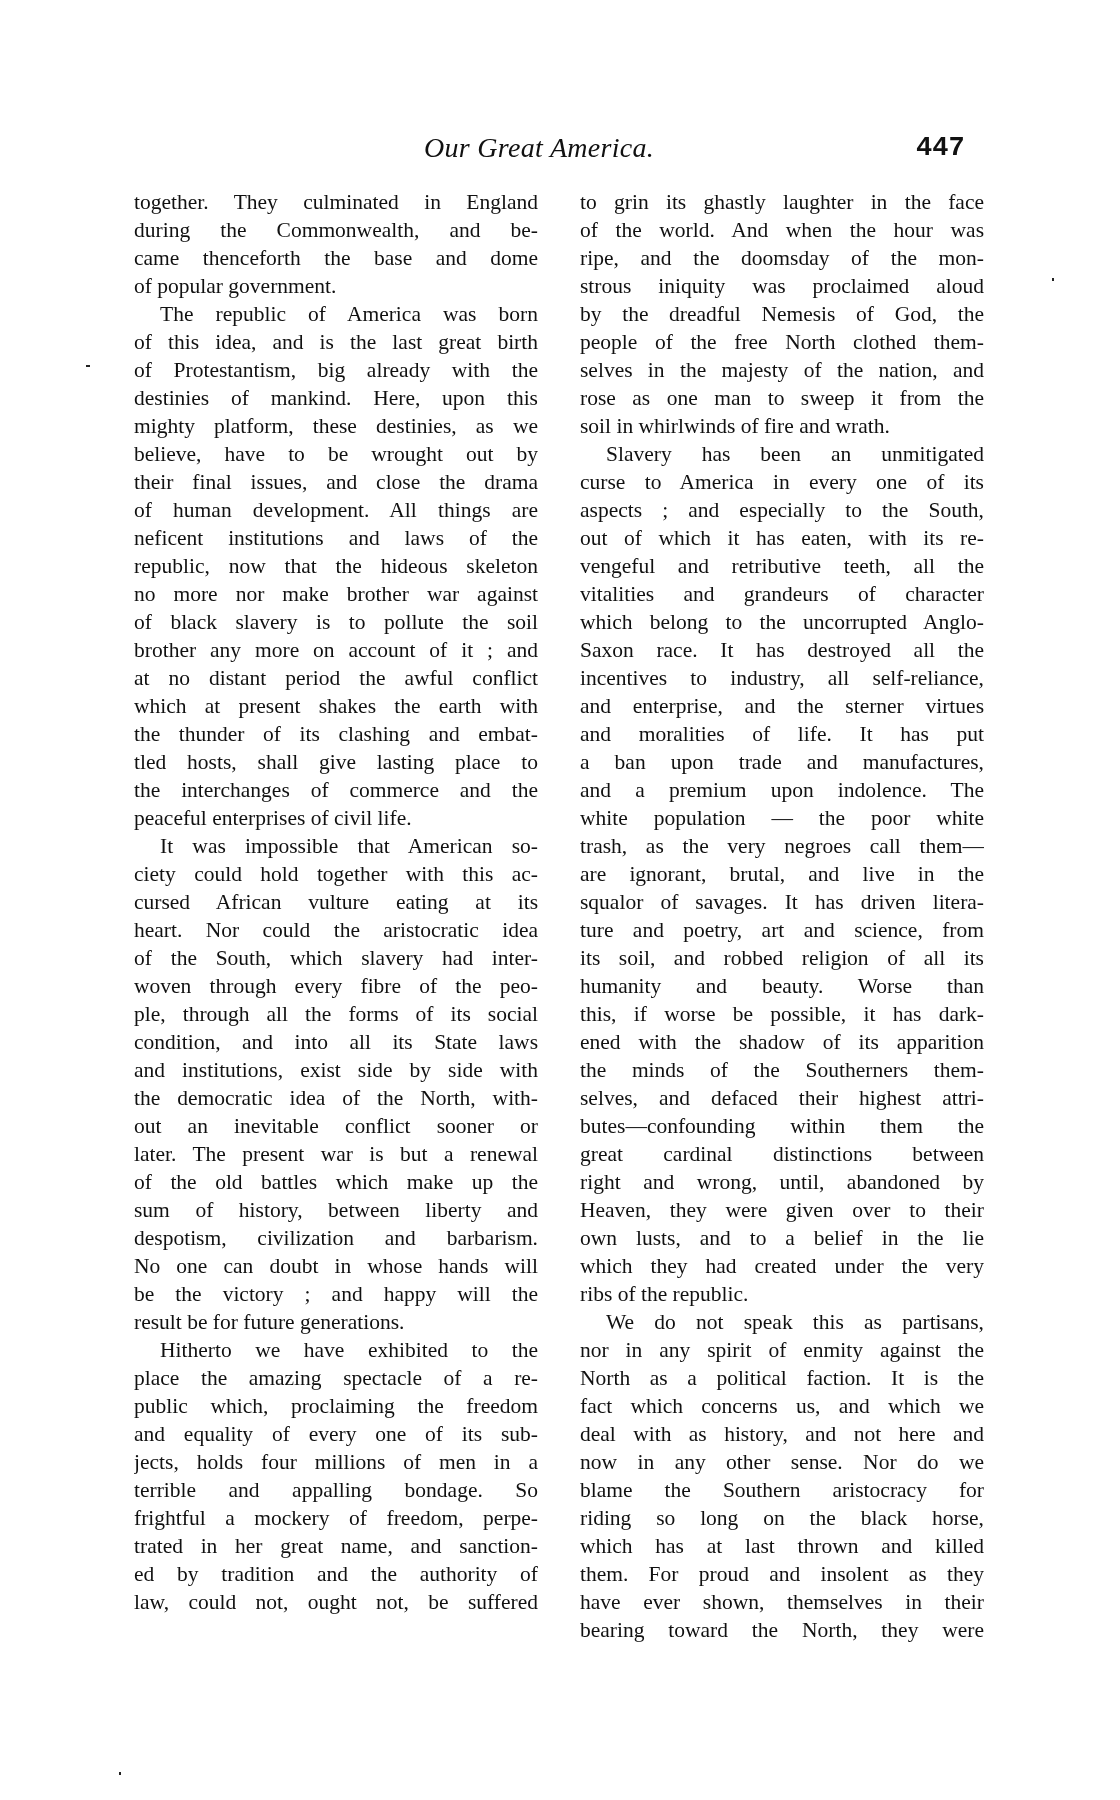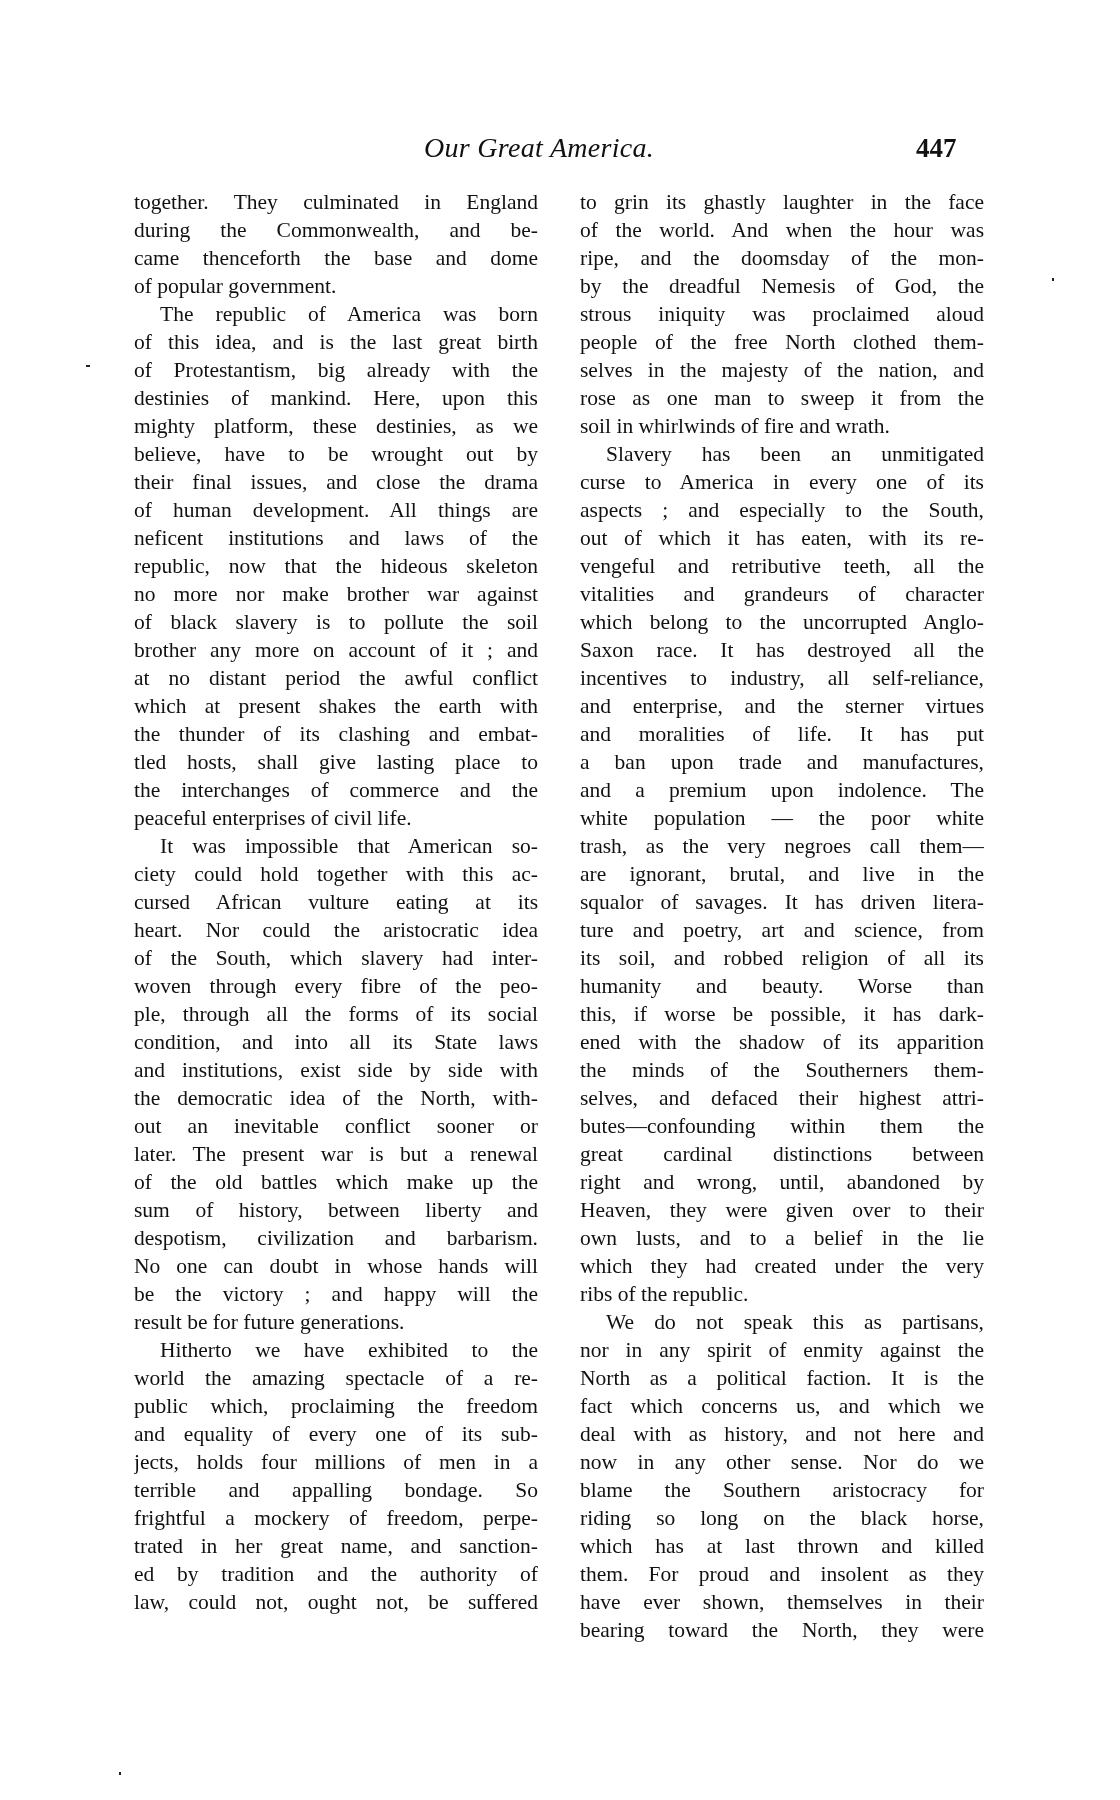--- a/index.html
+++ b/index.html
@@ -35,20 +35,21 @@
   .page-number {
     position: absolute;
     left: 916px;
     top: 0;
     width: 44px;
     text-align: left;
     font-size: 27px;
     font-weight: bold;
     line-height: 36px;
     white-space: nowrap;
+    font-family: Liberation Mono, monospace;
   }
   .column {
     position: absolute;
     top: 188px;
     width: 404px;
   }
   .col-left { left: 134px; }
   .col-right { left: 580px; }
   .line {
     display: block;
@@ -111,36 +112,36 @@
     <span class="line" style="white-space: normal;">the democratic idea of the North, with-</span>
     <span class="line" style="white-space: normal;">out an inevitable conflict sooner or</span>
     <span class="line" style="white-space: normal;">later. The present war is but a renewal</span>
     <span class="line" style="white-space: normal;">of the old battles which make up the</span>
     <span class="line" style="white-space: normal;">sum of history, between liberty and</span>
     <span class="line" style="white-space: normal;">despotism, civilization and barbarism.</span>
     <span class="line" style="white-space: normal;">No one can doubt in whose hands will</span>
     <span class="line" style="white-space: normal;">be the victory ; and happy will the</span>
     <span class="line last" style="white-space: normal;">result be for future generations.</span>
     <span class="line indent" style="white-space: normal;">Hitherto we have exhibited to the</span>
-    <span class="line" style="white-space: normal;">world the amazing spectacle of a re-</span>
+    <span class="line" style="white-space: normal;">place the amazing spectacle of a re-</span>
     <span class="line" style="white-space: normal;">public which, proclaiming the freedom</span>
     <span class="line" style="white-space: normal;">and equality of every one of its sub-</span>
     <span class="line" style="white-space: normal;">jects, holds four millions of men in a</span>
     <span class="line" style="white-space: normal;">terrible and appalling bondage. So</span>
     <span class="line" style="white-space: normal;">frightful a mockery of freedom, perpe-</span>
     <span class="line" style="white-space: normal;">trated in her great name, and sanction-</span>
     <span class="line" style="white-space: normal;">ed by tradition and the authority of</span>
     <span class="line" style="white-space: normal;">law, could not, ought not, be suffered</span>
   </div>
 <div class="column col-right">
     <span class="line" style="white-space: normal;">to grin its ghastly laughter in the face</span>
     <span class="line" style="white-space: normal;">of the world. And when the hour was</span>
     <span class="line" style="white-space: normal;">ripe, and the doomsday of the mon-</span>
+    <span class="line" style="white-space: normal;">strous iniquity was proclaimed aloud</span>
     <span class="line" style="white-space: normal;">by the dreadful Nemesis of God, the</span>
-    <span class="line" style="white-space: normal;">strous iniquity was proclaimed aloud</span>
     <span class="line" style="white-space: normal;">people of the free North clothed them-</span>
     <span class="line" style="white-space: normal;">selves in the majesty of the nation, and</span>
     <span class="line" style="white-space: normal;">rose as one man to sweep it from the</span>
     <span class="line last" style="white-space: normal;">soil in whirlwinds of fire and wrath.</span>
     <span class="line indent" style="white-space: normal;">Slavery has been an unmitigated</span>
     <span class="line" style="white-space: normal;">curse to America in every one of its</span>
     <span class="line" style="white-space: normal;">aspects ; and especially to the South,</span>
     <span class="line" style="white-space: normal;">out of which it has eaten, with its re-</span>
     <span class="line" style="white-space: normal;">vengeful and retributive teeth, all the</span>
     <span class="line" style="white-space: normal;">vitalities and grandeurs of character</span>

